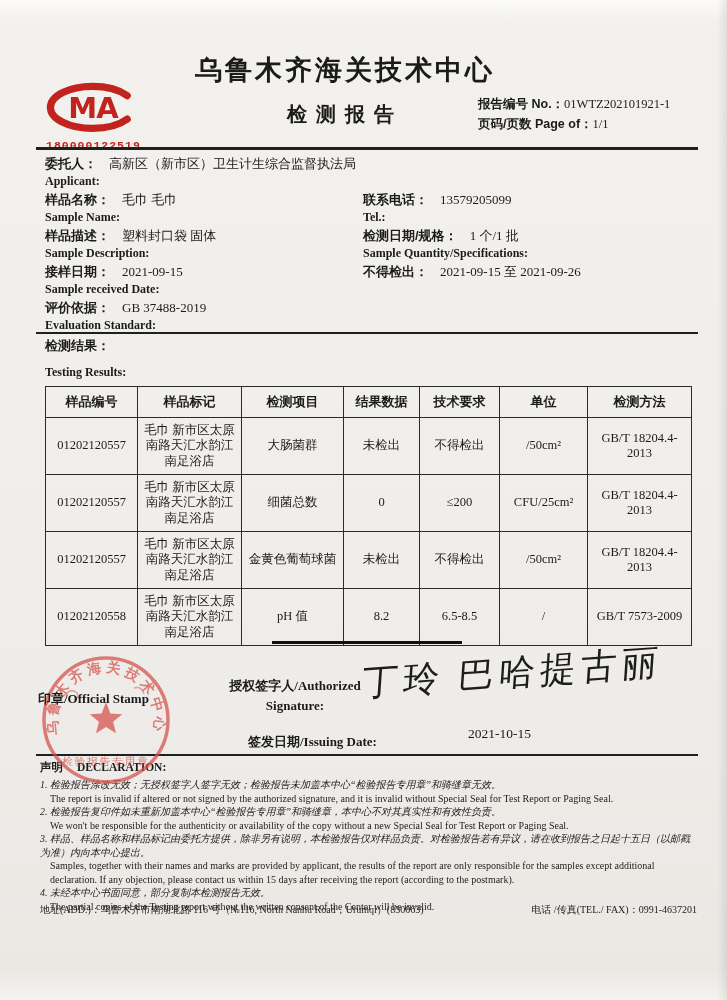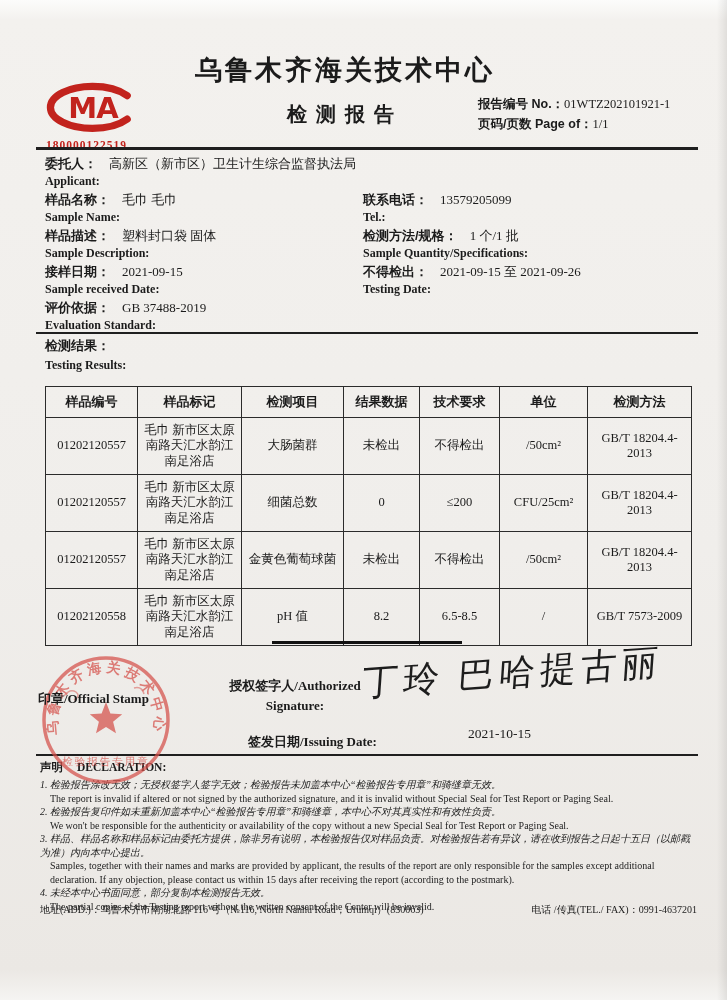--- a/index.html
+++ b/index.html
@@ -5,42 +5,42 @@
   html,body{margin:0;padding:0;}
   body{background:#8a8885;font-family:"Liberation Serif","DejaVu Serif",serif;}
   .paper{
     position:relative;width:727px;height:1000px;margin:0 auto;overflow:hidden;
     background:linear-gradient(180deg,#fcfcfb 0%,#f3f1ee 2%,#f0eeeb 55%,#ebe8e4 97%,#f5f4f2 100%);
     color:#1b1b1b;
   }
   .rule{position:absolute;background:#1f1f1f;}
   
   .cma{position:absolute;left:44px;top:80px;width:110px;text-align:left;}
-  .cma-num{color:#c2231d;font-family:Liberation Serif, serif;
+  .cma-num{color:#c2231d;font-family:Liberation Mono, monospace;
     font-size:11.5px;font-weight:bold;letter-spacing:1px;margin-top:-3px;padding-left:2px;}
   .org-title{position:absolute;left:90px;top:52px;width:510px;text-align:center;
     font-family:"Liberation Sans","DejaVu Sans",sans-serif;font-weight:bold;
     font-size:27px;letter-spacing:3px;}
   .report-title{position:absolute;left:90px;top:101px;width:510px;text-align:center;
     font-family:"Liberation Sans","DejaVu Sans",sans-serif;font-weight:bold;
     font-size:20px;letter-spacing:9px;}
   .report-meta{position:absolute;left:478px;top:94px;font-size:12.5px;line-height:20px;}
   .report-meta .lbl{font-weight:bold;font-family:"Liberation Sans","DejaVu Sans",sans-serif;}
   
   .info{position:absolute;left:45px;top:155px;width:652px;}
   .info-row{display:flex;}
   .info .col-l{width:318px;}
   .info .col-r{flex:1;}
   .zh-line{font-size:13px;line-height:18px;}
   .zh-line .zh-lbl{font-weight:bold;font-family:"Liberation Sans","DejaVu Sans",sans-serif;}
   .zh-line .zh-val{margin-left:12px;}
   .en-line{font-weight:bold;font-size:12px;line-height:16px;margin-bottom:2px;}
   .results-head{position:absolute;left:45px;top:337px;}
   .results-head .zh{font-weight:bold;font-family:"Liberation Sans","DejaVu Sans",sans-serif;font-size:13px;}
-  .results-head .en{font-weight:bold;font-size:12px;margin-top:3px;}
+  .results-head .en{font-weight:bold;font-size:12px;margin-top:10px;}
   
   table.results{position:absolute;left:45px;top:386px;width:646px;border-collapse:collapse;table-layout:fixed;}
   table.results th,table.results td{border:1px solid #2b2b2b;text-align:center;vertical-align:middle;
     font-size:12.5px;line-height:15.5px;padding:2px 6px;word-break:break-word;}
   table.results th{height:26px;font-family:"Liberation Sans","DejaVu Sans",sans-serif;
     font-weight:600;font-size:13px;padding:2px 2px;}
   table.results td{height:52px;}
   .endline{position:absolute;left:272px;top:641px;width:190px;height:3px;background:#111;}
   
   .stamp{position:absolute;left:30px;top:644px;width:152px;height:152px;opacity:.72;z-index:2;}
@@ -103,32 +103,31 @@
         <div class="zh-line"><span class="zh-lbl">联系电话：</span><span class="zh-val">13579205099</span></div>
         <div class="en-line">Tel.:</div>
       </div>
     </div>
     <div class="info-row">
       <div class="col-l">
         <div class="zh-line"><span class="zh-lbl">样品描述：</span><span class="zh-val">塑料封口袋 固体</span></div>
         <div class="en-line">Sample Description:</div>
       </div>
       <div class="col-r">
-        <div class="zh-line"><span class="zh-lbl">检测方法/规格：</span><span class="zh-val">1 个/1 批</span></div>
+        <div class="zh-line"><span class="zh-lbl">检测日期/规格：</span><span class="zh-val">1 个/1 批</span></div>
         <div class="en-line">Sample Quantity/Specifications:</div>
       </div>
     </div>
     <div class="info-row">
       <div class="col-l">
         <div class="zh-line"><span class="zh-lbl">接样日期：</span><span class="zh-val">2021-09-15</span></div>
         <div class="en-line">Sample received Date:</div>
       </div>
       <div class="col-r">
         <div class="zh-line"><span class="zh-lbl">不得检出：</span><span class="zh-val">2021-09-15 至 2021-09-26</span></div>
-        <div class="en-line">Testing Date:</div>
       </div>
     </div>
     <div class="info-row">
       <div class="col-l">
         <div class="zh-line"><span class="zh-lbl">评价依据：</span><span class="zh-val">GB 37488-2019</span></div>
         <div class="en-line">Evaluation Standard:</div>
       </div>
       <div class="col-r"></div>
     </div>
   </div>

